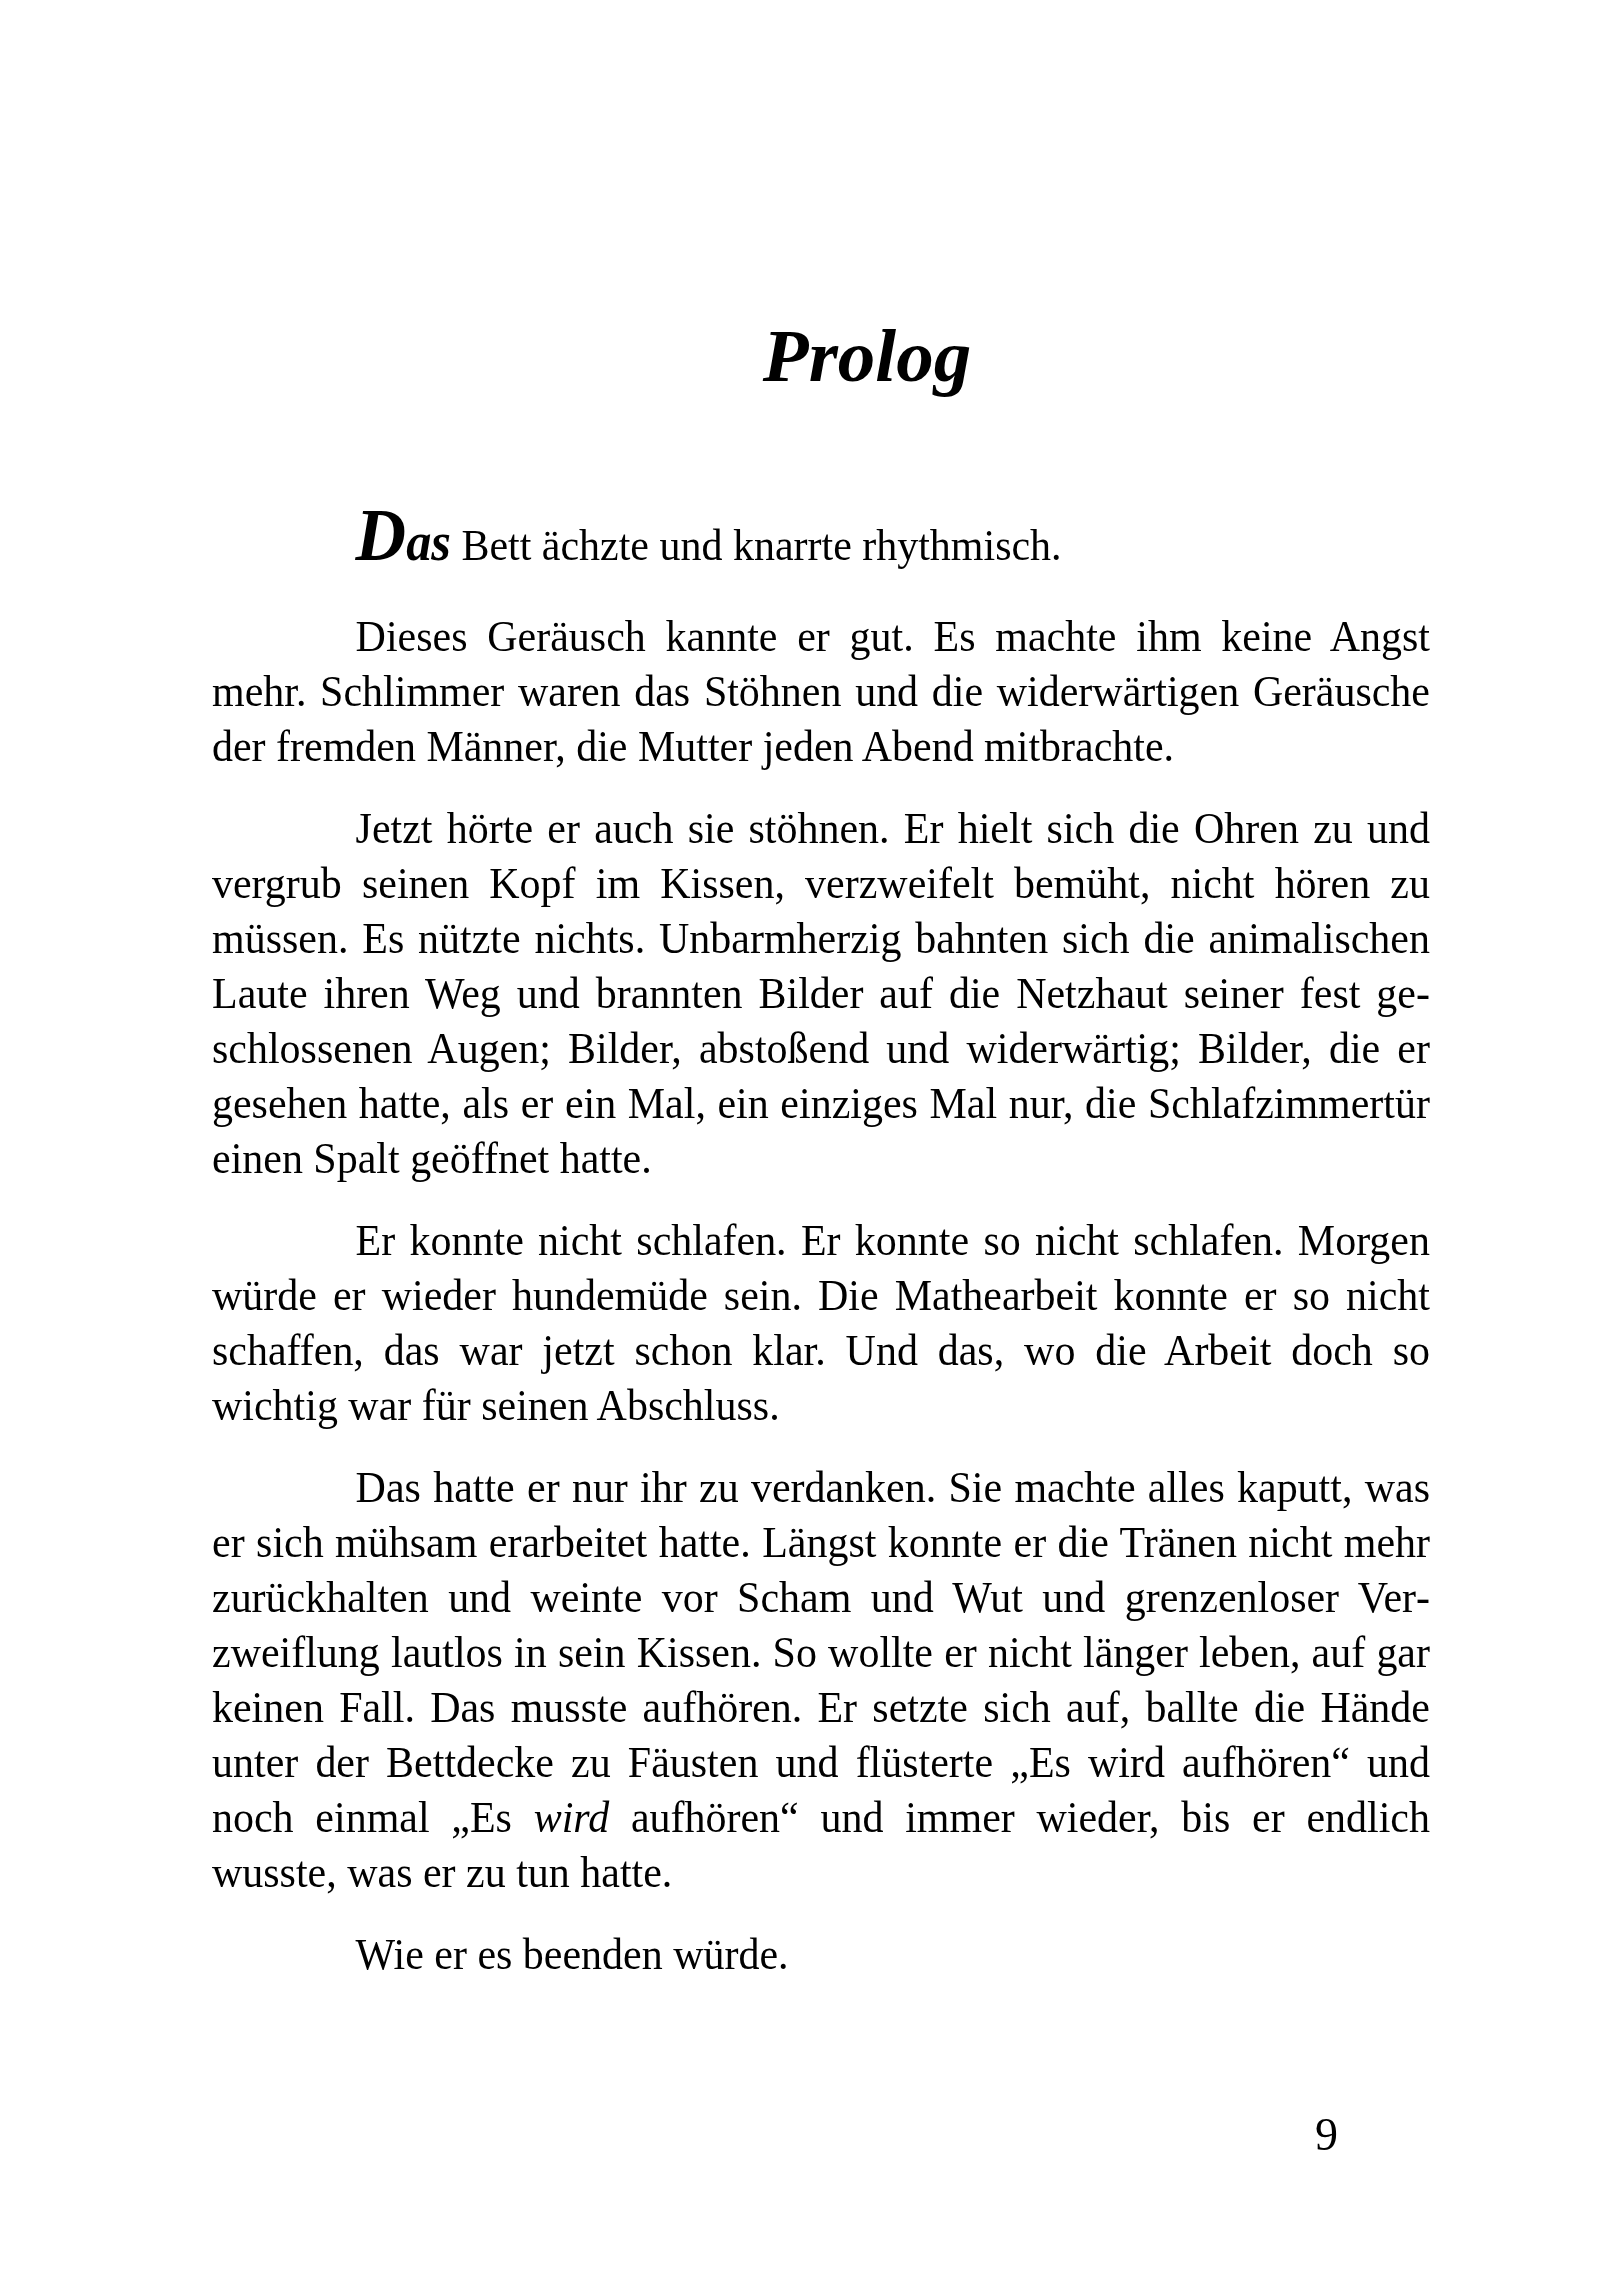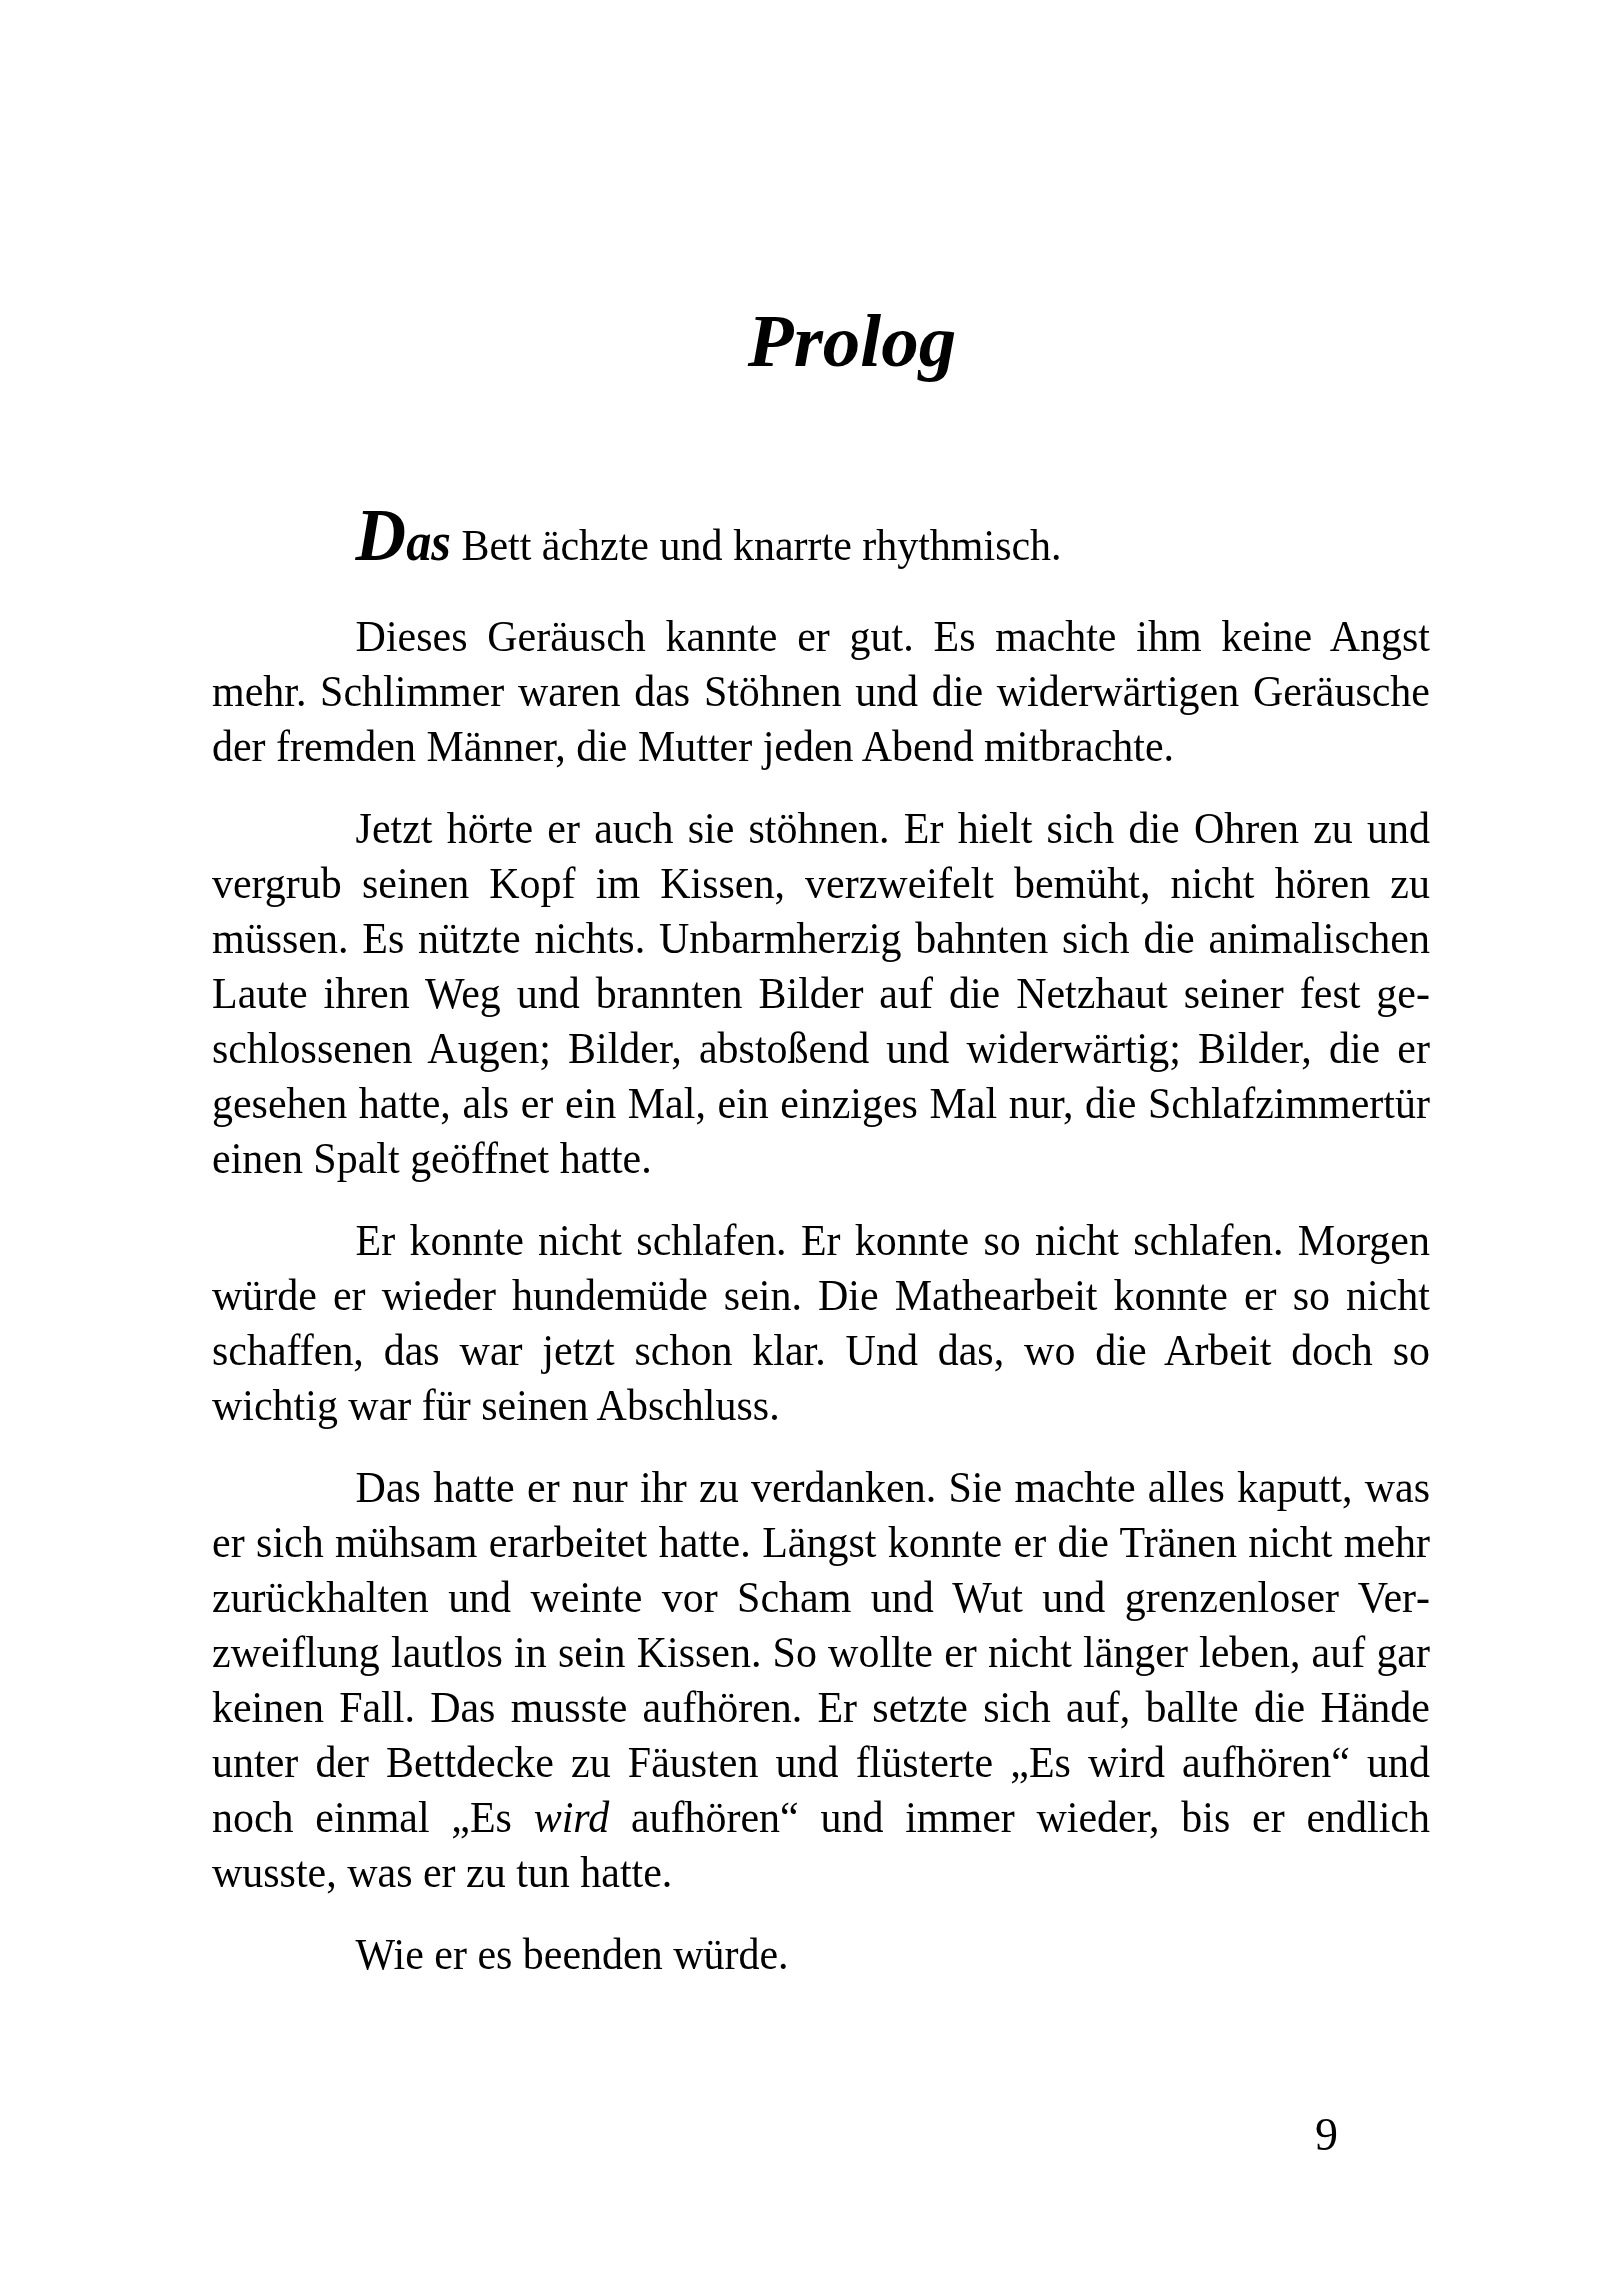--- a/index.html
+++ b/index.html
@@ -14,21 +14,21 @@
     background: #ffffff;
     color: #000000;
     font-family: "Liberation Serif", "DejaVu Serif", serif;
     overflow: hidden;
   }
   .title {
     position: absolute;
     left: 243px;
     top: 0;
     width: 1218px;
-    margin: 0;
+    margin: 15px;
     padding-top: 303px;
     font-size: 75px;
     line-height: 1;
     font-weight: bold;
     font-style: italic;
     text-align: center;
     white-space: nowrap;
   }
   .textblock {
     position: absolute;

